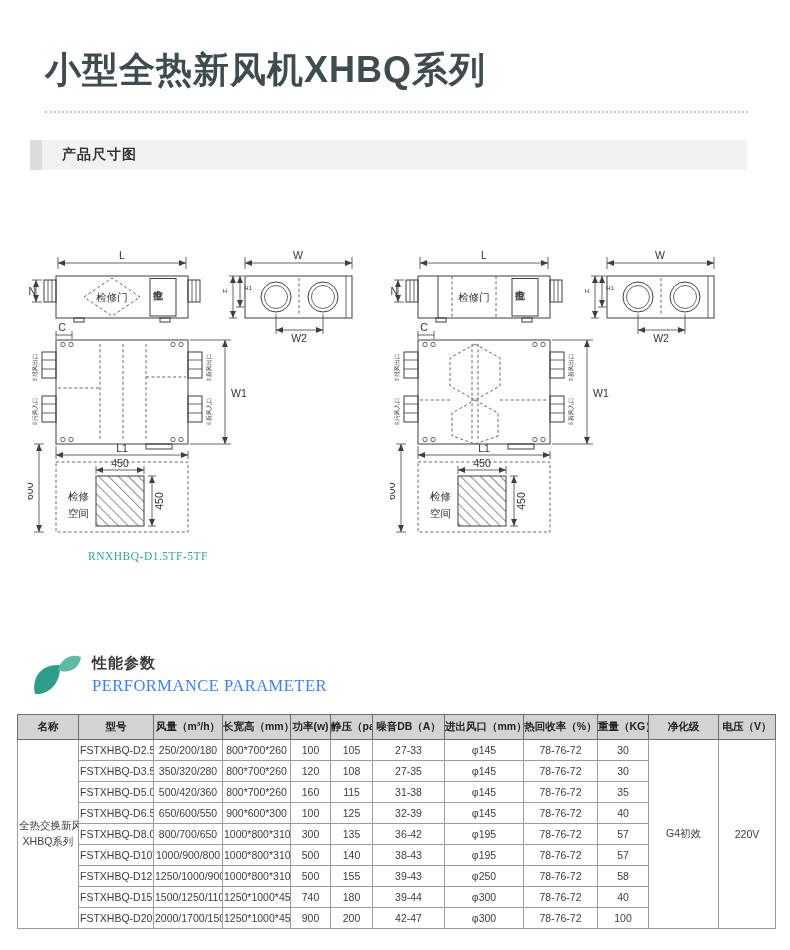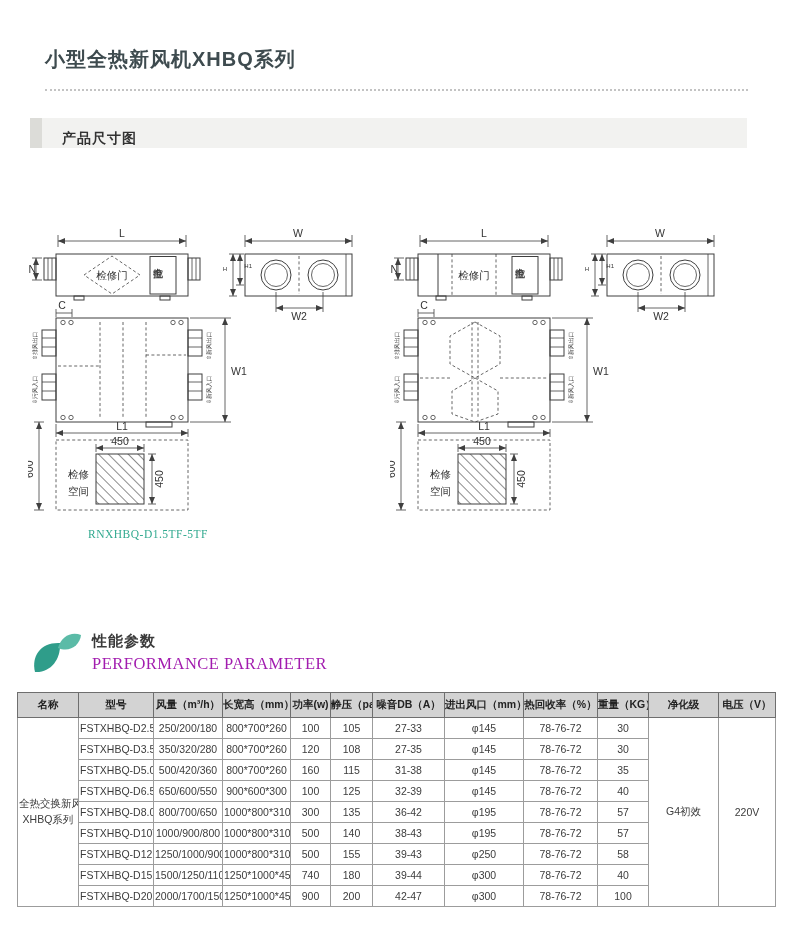--- a/index.html
+++ b/index.html
@@ -1,28 +1,28 @@
 <!DOCTYPE html>
 <html><head>
 <meta charset="utf-8">
 <style>
   * { box-sizing: border-box; margin: 0; padding: 0; }
   html,body { width: 790px; background: #ffffff; font-family: "Liberation Sans", sans-serif; }
   body { height: 950px; overflow: hidden; color:#3c3c3c; }
 
   .page-title {
     margin: 46px 42px 0 45px;
-    font-size: 20px; font-weight: bold; color: #3e4b4f;
+    font-size: 36px; font-weight: bold; color: #3e4b4f;
     letter-spacing: 1px;
     padding-bottom: 16px;
     border-bottom: 2px dotted #c3c3c3;
   }
   .section-bar {
     margin: 27px 0 0 30px; width: 717px; height: 30px;
-    background: #f2f2f0; display: flex; align-items: flex-end;
+    background: #f2f2f0; display: flex; align-items: center;
   }
   .section-bar .tab { width: 12px; height: 30px; background: #dcdcd8; }
   .section-bar .txt { margin-left: 20px; font-size: 14px; font-weight: bold; color: #333; letter-spacing: 1px; }
 
   .diagrams { margin-top: 78px; padding-left: 28px; display: flex; gap: 6px; }
   .fig { width: 356px; }
   .fig svg { display: block; }
   .fig-caption {
     margin: 6px 0 0 60px;
     font-size: 11.5px; color: #31a98f; letter-spacing: 0.5px; font-family: Liberation Serif, serif;
@@ -35,21 +35,21 @@
   .dtext { font-size:10.5px; fill:#333; font-family:"Liberation Sans",sans-serif; }
   .dtext-sm { font-size:6px; fill:#333; font-family:"Liberation Sans",sans-serif; }
   .plabel { font-size:5.9px; fill:#333; font-family:"Liberation Sans",sans-serif; }
   .vtext { writing-mode: vertical-rl; text-orientation: upright; font-size:10px; fill:#333;
            font-family:"Liberation Sans",sans-serif; }
 
   .perf-head { margin: 90px 0 0 28px; display: flex; align-items: center; }
   .perf-titles { margin-left: 10px; }
   .perf-cn { font-size: 15px; font-weight: bold; color: #3a3a3a; letter-spacing: 1px; }
   .perf-en { margin-top: 3px; font-family: "Liberation Serif", serif; font-size: 16.5px;
-             color: #a21caf; letter-spacing: 0.5px; }
+             color: #3b82f6; letter-spacing: 0.5px; }
 
   .spec-wrap { margin: 16px 0 0 17px; }
   table.spec { border-collapse: collapse; table-layout: fixed; width: 758px;
                border: 1.6px solid #4a4a4a; font-size: 10.5px; }
   table.spec th {
     background: #d3d3d3; border: 1px solid #6e6e6e; color: #222;
     font-weight: bold; height: 25px; padding: 1px 0; text-align: center;
     font-size: 10.5px; overflow: hidden; white-space: nowrap;
   }
   table.spec td {

